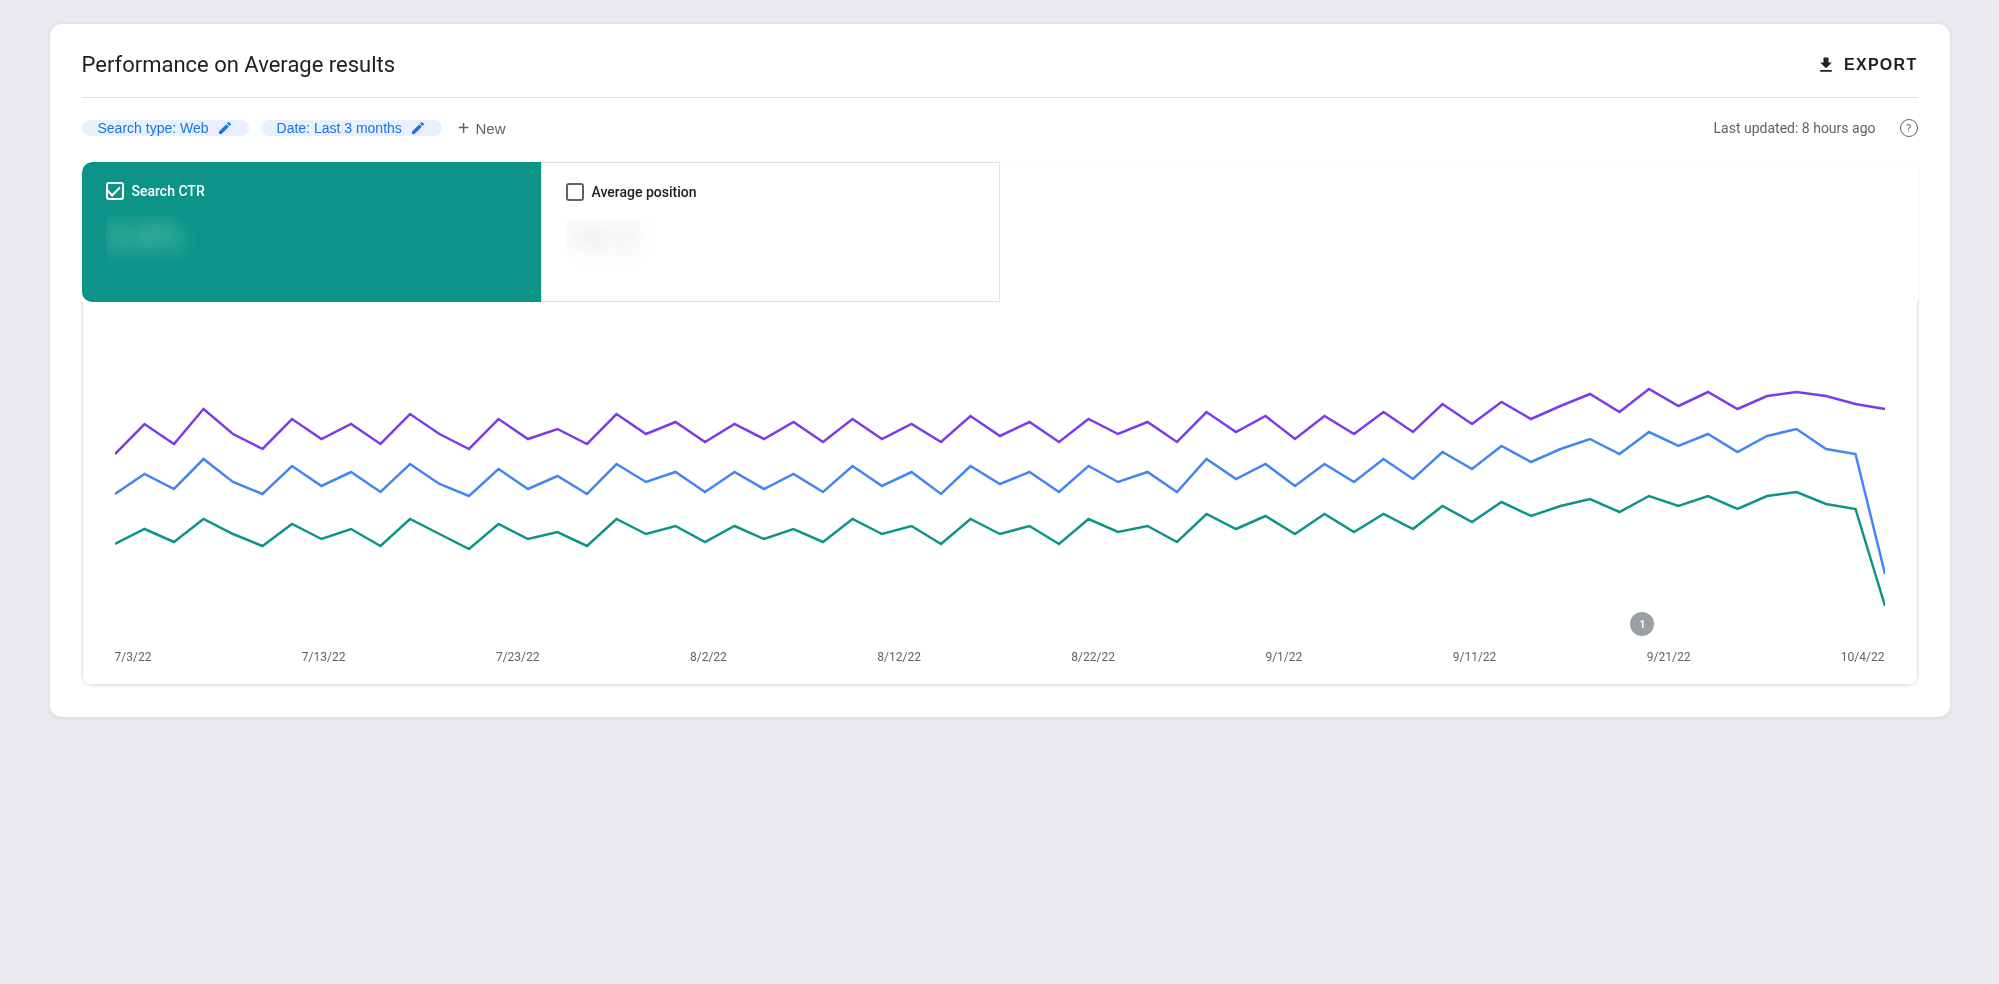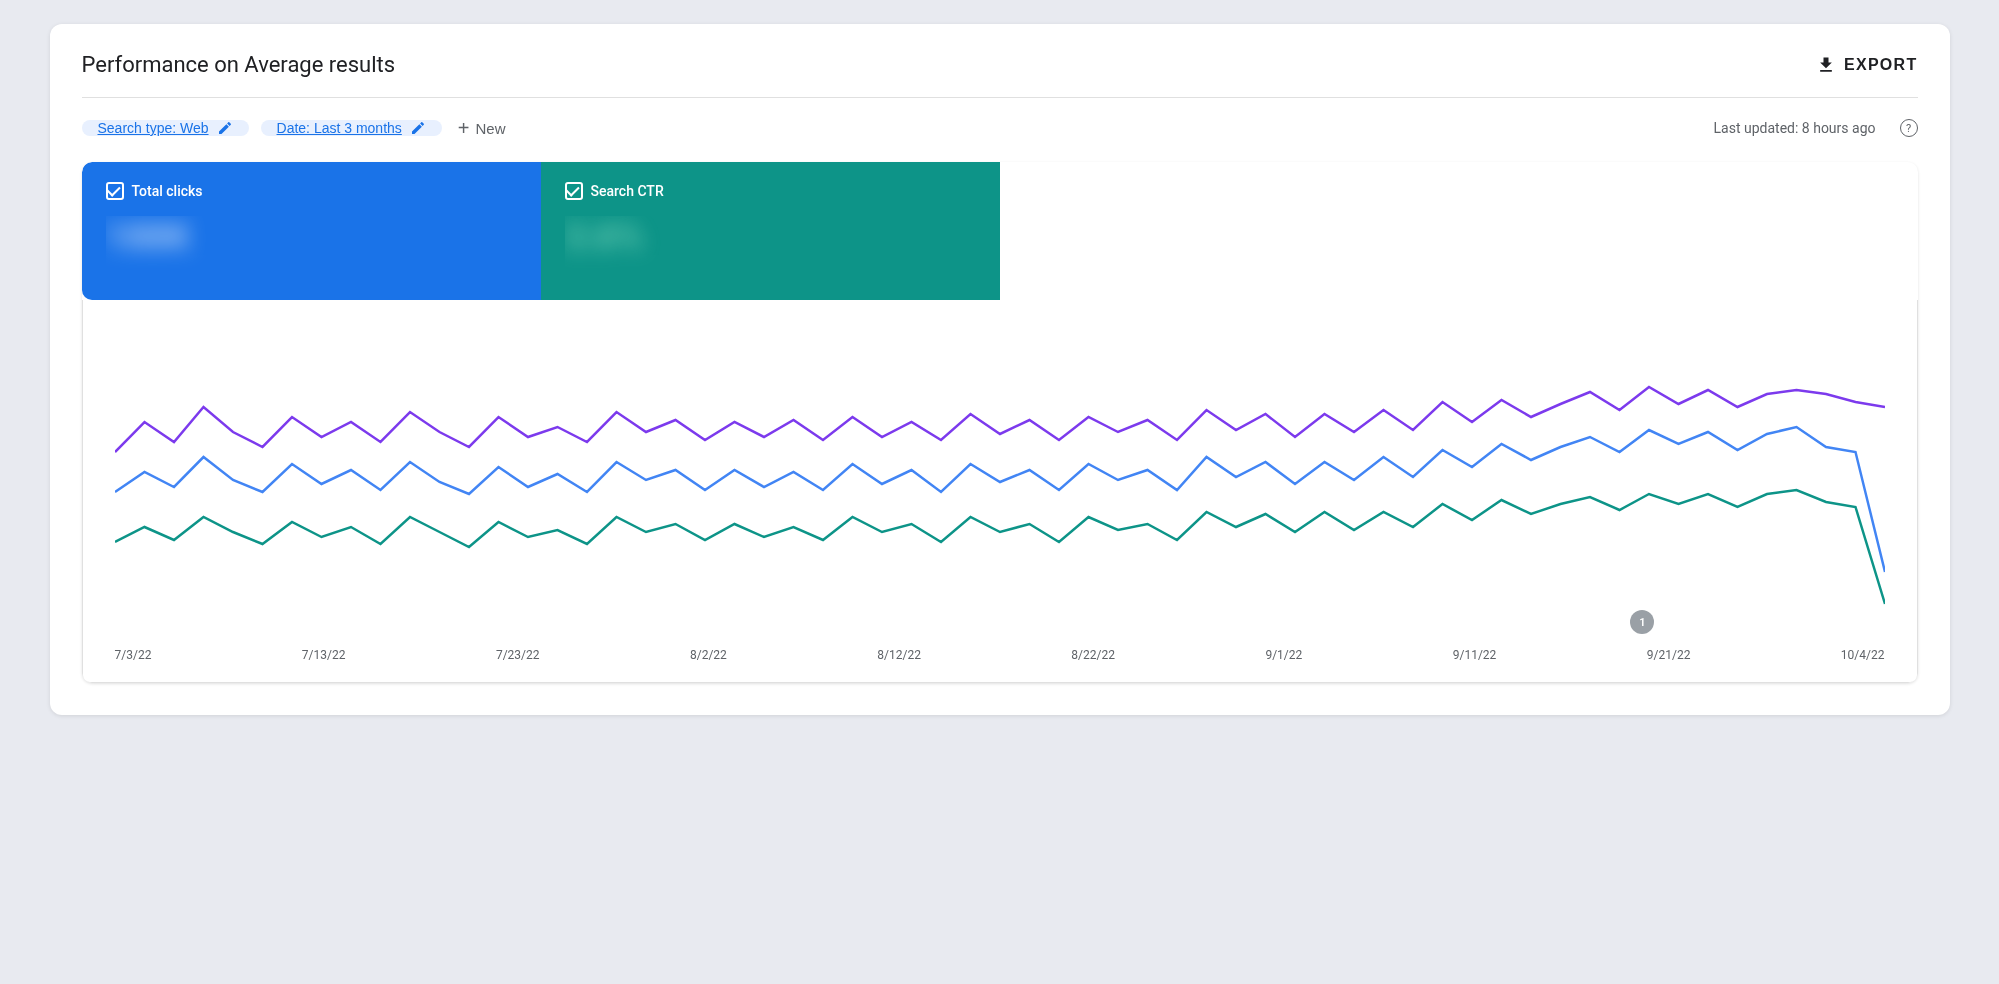--- a/index.html
+++ b/index.html
@@ -61,21 +61,20 @@
       align-items: center;
       gap: 8px;
       background: #e8f0fe;
       border: none;
       border-radius: 20px;
       padding: 0 16px;
       font-size: 14px;
       color: #1a73e8;
       cursor: pointer;
       font-weight: 500;
-      text-decoration: underline;
     }
     .filter-chip svg { width: 16px; height: 16px; }
     .new-btn {
       display: flex;
       align-items: center;
       gap: 6px;
       background: none;
       border: none;
       cursor: pointer;
       font-size: 15px;
@@ -256,41 +255,41 @@
     <div class="last-updated">
       <span>Last updated: 8 hours ago</span>
       <span class="help-icon">?</span>
     </div>
   </div>
 
   <div class="metrics-chart-wrapper">
 
     <div class="metrics-row">
 
-      <div class="metric-card blue">
-        <div class="metric-label">
-          <div class="checkbox-icon checked" style="color:#fff;border-color:#fff;"></div>
-          <span>Total clicks</span>
-        </div>
-        <div class="metric-value-area">
-          <div class="blurred-value">188K</div>
-        </div>
-      </div>
 
 
       <div class="metric-card teal">
         <div class="metric-label">
           <div class="checkbox-icon checked" style="color:#fff;border-color:#fff;"></div>
           <span>Search CTR</span>
         </div>
         <div class="metric-value-area">
           <div class="blurred-value">3.6%</div>
         </div>
       </div>
 
+      <div class="metric-card white">
+        <div class="metric-label">
+          <div class="checkbox-icon" style="color:#5f6368;border-color:#5f6368;"></div>
+          <span>Average position</span>
+        </div>
+        <div class="metric-value-area">
+          <div class="blurred-value" style="color:#ccc;">18.2</div>
+        </div>
+      </div>
 
     </div>
 
     <div class="chart-container">
       <div class="chart-svg-wrapper">
         <svg class="chart" viewBox="0 0 1800 300" preserveAspectRatio="none">
 
           <polyline fill="none" stroke="#7c3aed" stroke-width="2.5" points="
               0,120
               30,90

